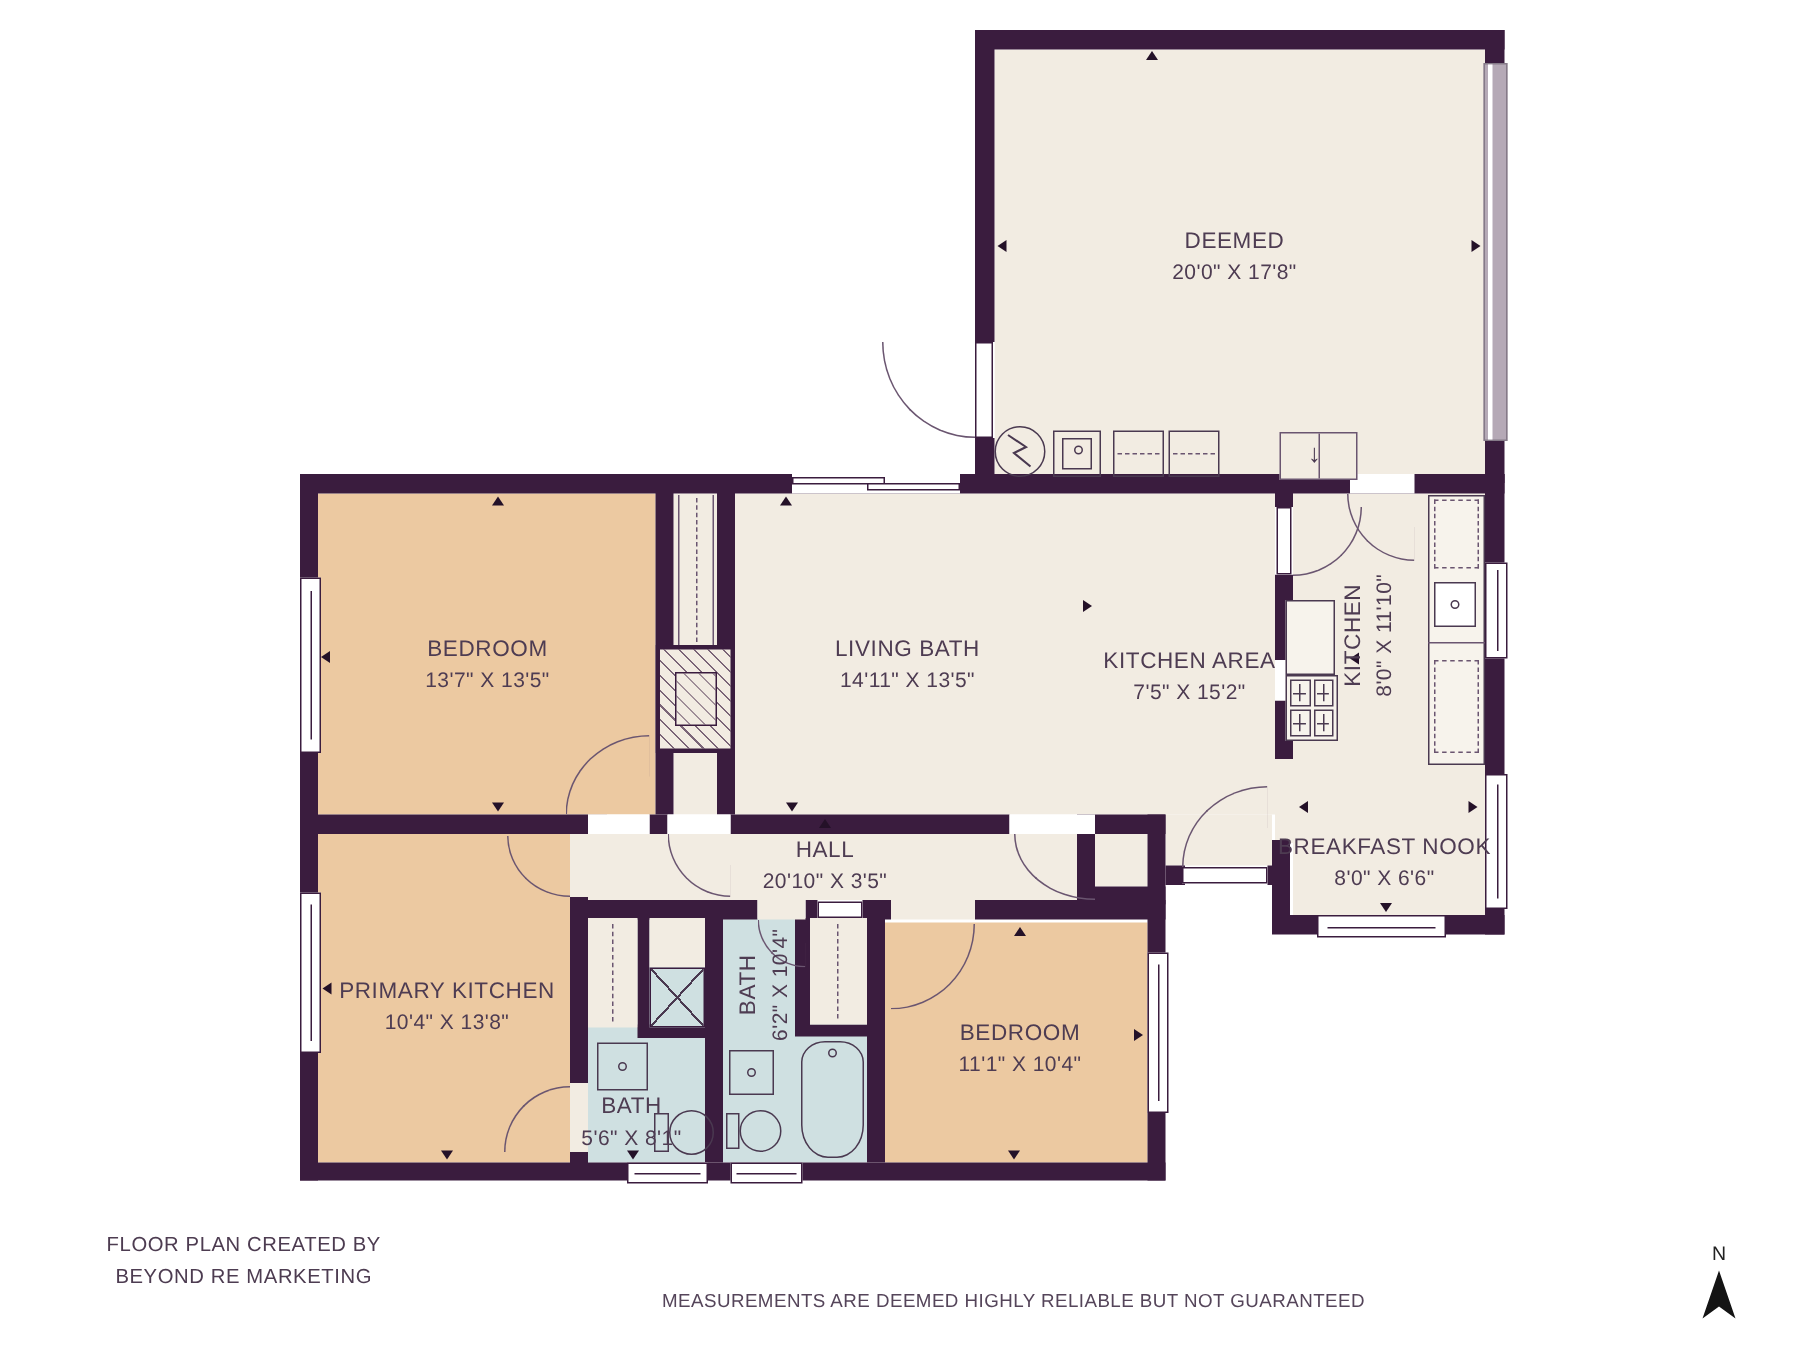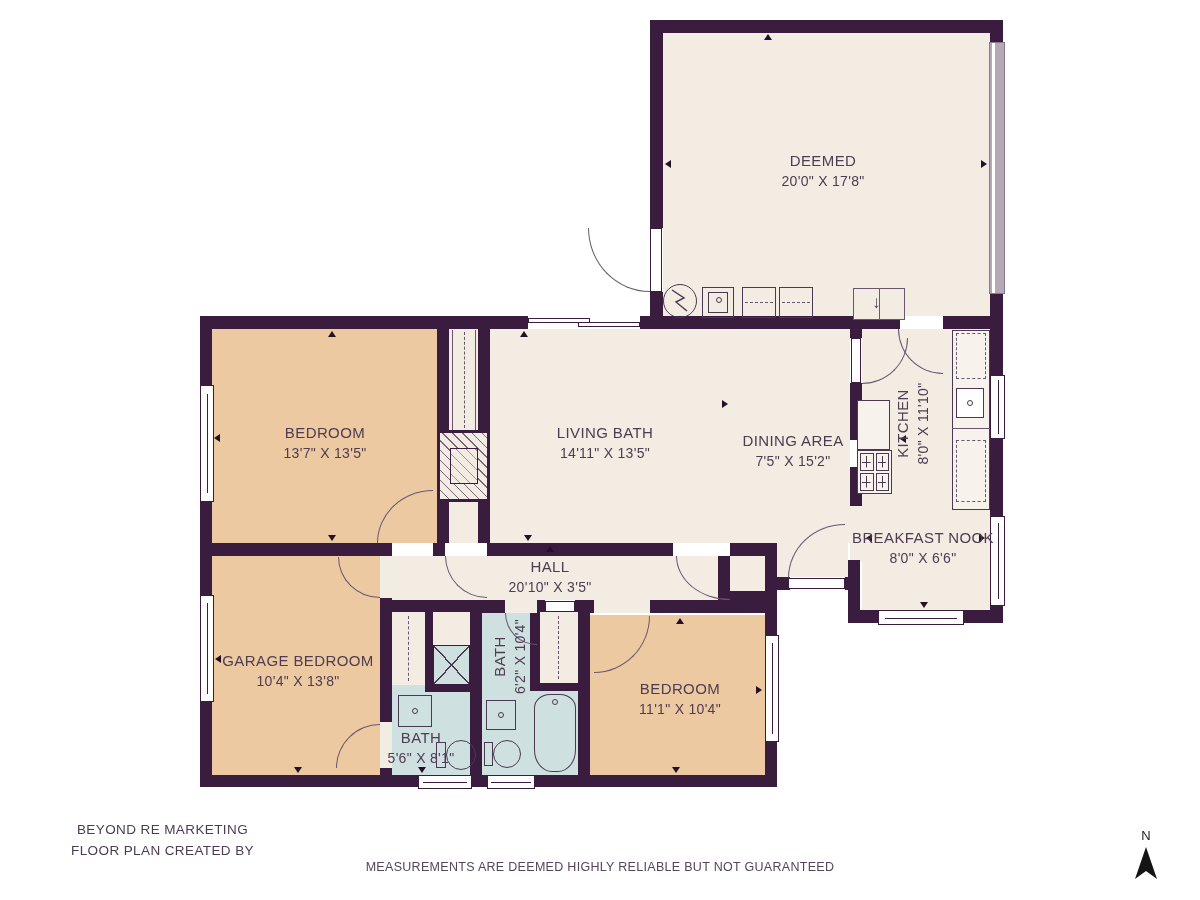--- a/index.html
+++ b/index.html
@@ -45,21 +45,21 @@
   .tri.down{border-left:4px solid transparent;border-right:4px solid transparent;border-top:6px solid #241128;}
   .tri.left{border-top:4px solid transparent;border-bottom:4px solid transparent;border-right:6px solid #241128;}
   .tri.right{border-top:4px solid transparent;border-bottom:4px solid transparent;border-left:6px solid #241128;}
   .label{position:absolute;text-align:center;color:#4e3c52;}
   .label .name{font-size:15px;letter-spacing:.4px;}
   .label .dims{font-size:14px;margin-top:4px;letter-spacing:.3px;}
   .label.vert{transform:rotate(-90deg);}
   .garage-door{position:absolute;background:#b5a9b6;border:1px solid #857a88;}
   .garage-door:after{content:'';position:absolute;left:2px;top:0;bottom:0;width:3px;background:#fff;}
   .credit{position:absolute;color:#4d3c51;font-size:13.5px;letter-spacing:.4px;text-align:center;line-height:1.55;}
-  .disclaimer{position:absolute;color:#55455a;font-size:12.5px;letter-spacing:.3px;text-align:center;width:620px;}
+  .disclaimer{position:absolute;color:#55455a;font-size:12.5px;letter-spacing:.3px;text-align:right;width:620px;}
   .compass{position:absolute;text-align:center;color:#222;font-size:13px;}
   .steps{position:absolute;border:1px solid #6a5570;background:#f2ece2;}
   .steps:after{content:'';position:absolute;left:50%;top:0;bottom:0;width:1px;background:#6a5570;}
   .downarrow{position:absolute;color:#4a3950;font-size:17px;line-height:1;}
 </style>
 </head>
 <body>
 
 <div class="plan">
 
@@ -259,55 +259,55 @@
   </div>
   <div class="label" style="left:215px;top:424px;width:220px;">
     <div class="name">BEDROOM</div>
     <div class="dims">13'7" X 13'5"</div>
   </div>
   <div class="label" style="left:495px;top:424px;width:220px;">
     <div class="name">LIVING BATH</div>
     <div class="dims">14'11" X 13'5"</div>
   </div>
   <div class="label" style="left:683px;top:432px;width:220px;">
-    <div class="name">DINING AREA</div>
+    <div class="name">KITCHEN AREA</div>
     <div class="dims">7'5" X 15'2"</div>
   </div>
   <div class="label vert" style="left:842px;top:405px;width:140px;">
     <div class="name">KITCHEN</div>
     <div class="dims">8'0" X 11'10"</div>
   </div>
-  <div class="label" style="left:823px;top:529px;width:200px;text-align:center;">
+  <div class="label" style="left:823px;top:556px;width:200px;text-align:center;">
     <div class="name">BREAKFAST NOOK</div>
     <div class="dims">8'0" X 6'6"</div>
   </div>
   <div class="label" style="left:440px;top:558px;width:220px;text-align:center;">
     <div class="name">HALL</div>
     <div class="dims">20'10" X 3'5"</div>
   </div>
   <div class="label" style="left:188px;top:652px;width:220px;">
-    <div class="name">GARAGE BEDROOM</div>
+    <div class="name">PRIMARY KITCHEN</div>
     <div class="dims">10'4" X 13'8"</div>
   </div>
   <div class="label" style="left:331px;top:729px;width:180px;">
     <div class="name">BATH</div>
     <div class="dims">5'6" X 8'1"</div>
   </div>
   <div class="label vert" style="left:439px;top:638px;width:140px;">
     <div class="name">BATH</div>
     <div class="dims">6'2" X 10'4"</div>
   </div>
   <div class="label" style="left:570px;top:680px;width:220px;">
     <div class="name">BEDROOM</div>
     <div class="dims">11'1" X 10'4"</div>
   </div>
 
   <div class="credit" style="left:55px;top:820px;width:215px;">
+    <div>FLOOR PLAN CREATED BY</div>
     <div>BEYOND RE MARKETING</div>
-    <div>FLOOR PLAN CREATED BY</div>
   </div>
   <div class="disclaimer" style="left:290px;top:860px;">MEASUREMENTS ARE DEEMED HIGHLY RELIABLE BUT NOT GUARANTEED</div>
   <div class="compass" style="left:1128px;top:828px;width:36px;">
     <div>N</div>
     <svg width="26" height="36" viewBox="0 0 26 36" style="margin-top:2px;">
       <polygon points="13,2 24,34 13,26 2,34" fill="#141414"></polygon>
     </svg>
   </div>
 
 </div>

